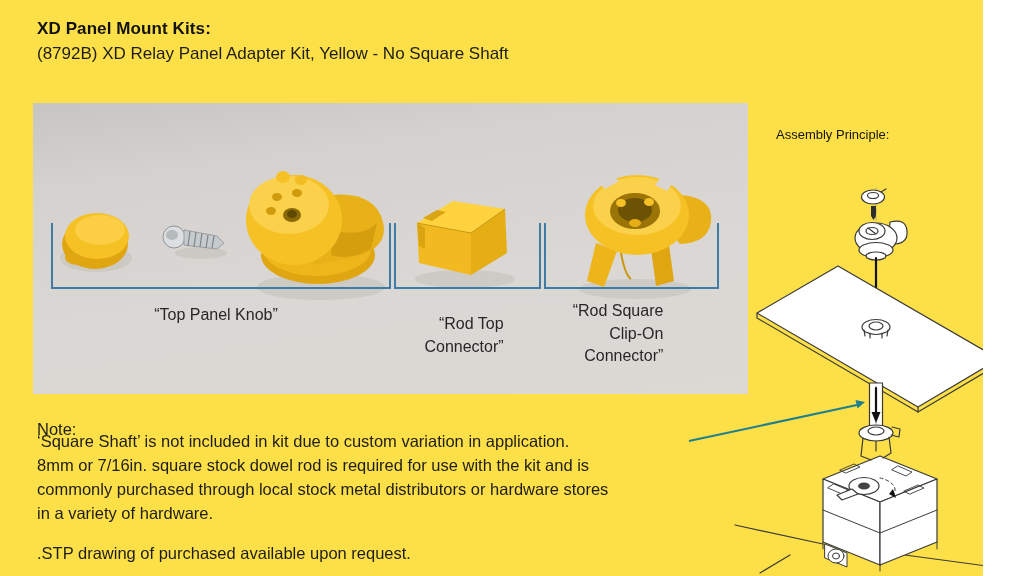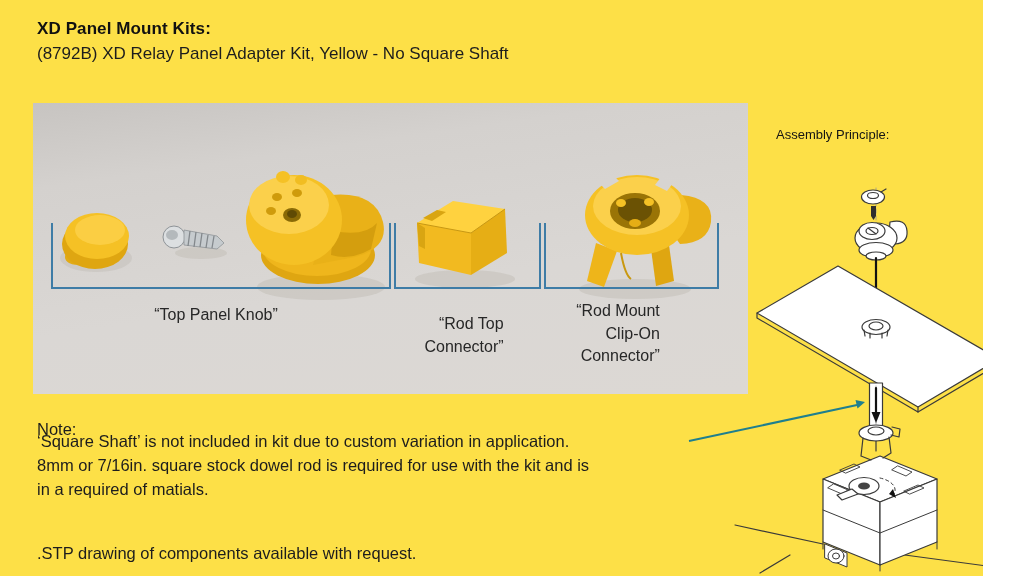--- a/index.html
+++ b/index.html
@@ -141,21 +141,21 @@
     </svg>
 
     <div class="photo-label" id="label-top-panel-knob">
       <span>“Top Panel Knob”</span>
     </div>
     <div class="photo-label" id="label-rod-top">
       <div>“Rod Top</div>
       <div>Connector”</div>
     </div>
     <div class="photo-label" id="label-rod-bottom">
-      <div>“Rod Mount</div>
+      <div>“Rod Square</div>
       <div>Clip-On</div>
       <div>Connector”</div>
     </div>
   </div>
 
   <div class="abs" id="assembly-title">Assembly Principle:</div>
 
   <svg class="abs" id="assembly-art" width="384" height="426" viewBox="0 0 384 426">
     <g stroke="#3a3a3a" stroke-width="1.2" fill="none" stroke-linejoin="round" stroke-linecap="round">
 
@@ -248,18 +248,19 @@
     <g>
       <line x1="49" y1="291" x2="217" y2="255" stroke="#1f7f8e" stroke-width="2"></line>
       <polygon points="225,252 215.5,250 217.5,258.5" fill="#1f7f8e"></polygon>
     </g>
   </svg>
 
   <div class="abs" id="note-heading">Note:</div>
   <div class="abs" id="note-body">
     <div>‘Square Shaft’ is not included in kit due to custom variation in application.</div>
     <div>8mm or 7/16in. square stock dowel rod is required for use with the kit and is</div>
-    <div>in a required of matials.</div>
+    <div>commonly purchased through local stock metal distributors or hardware stores</div>
+    <div>in a variety of hardware.</div>
   </div>
 
-  <div class="abs" id="footer-note">.STP drawing of components available with request.</div>
+  <div class="abs" id="footer-note">.STP drawing of purchased available upon request.</div>
 
 </div>
 
 </body></html>

